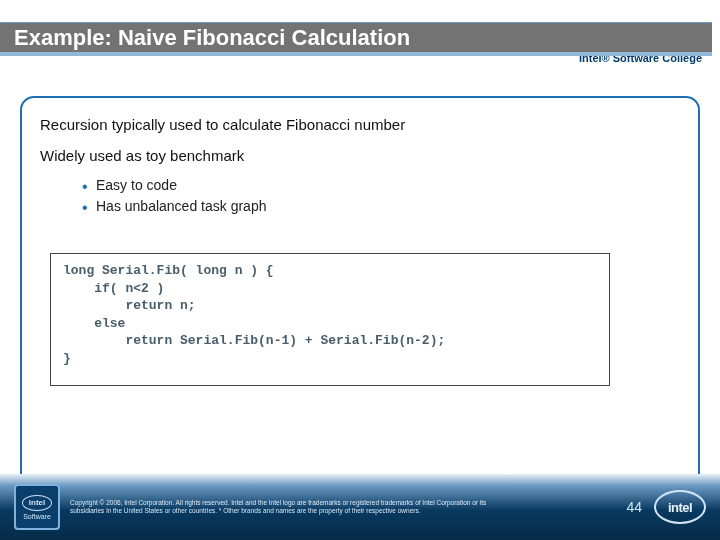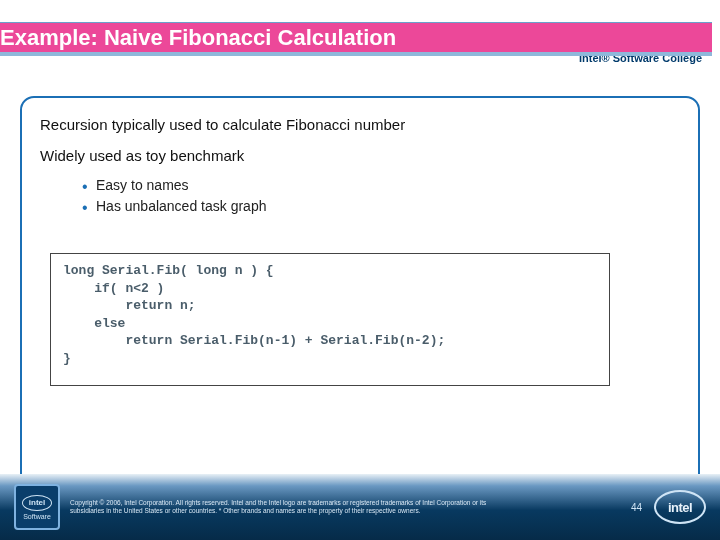--- a/index.html
+++ b/index.html
@@ -23,25 +23,26 @@
     font-weight: bold;
     color: #003a6b;
     margin-top: 46px;
   }
   .title-bar {
     position: absolute;
     left: 0;
     right: 8px;
     top: 22px;
     height: 34px;
-    background: #ec4899;
+    background: #737373;
     border-top: 1px solid #6aa0cc;
     border-bottom: 4px solid #8fb8da;
     display: flex;
     align-items: center;
+    padding-left: 14px;
   }
   .title-bar h1 {
     color: #fff;
     font-size: 22px;
     font-weight: bold;
   }
   .content-box {
     margin: 28px 20px 0 20px;
     border: 2px solid #1b6fb5;
     border-radius: 14px;
@@ -124,21 +125,21 @@
   }
   .copy {
     margin-left: 10px;
     color: #d9e8f5;
     font-size: 6.5px;
     line-height: 1.25;
     max-width: 420px;
   }
   .pagenum {
     color: #cfe4f5;
-    font-size: 10px;
+    font-size: 14px;
     margin-left: auto;
     margin-right: 12px;
   }
   .logo-right {
     width: 52px;
     height: 34px;
     border: 2px solid #cfe4f5;
     border-radius: 50%;
     display: flex;
     align-items: center;
@@ -163,21 +164,21 @@
   <div class="brand">Intel® Software College</div>
   <div class="title-bar">
     <h1>Example: Naive Fibonacci Calculation</h1>
   </div>
 </div>
 
 <div class="content-box">
   <p class="lead">Recursion typically used to calculate Fibonacci number</p>
   <p class="lead">Widely used as toy benchmark</p>
   <ul class="bullets">
-    <li>Easy to names</li>
+    <li>Easy to code</li>
     <li>Has unbalanced task graph</li>
   </ul>
   <div class="code-box">long Serial.Fib( long n ) {
     if( n&lt;2 )
         return n;
     else
         return Serial.Fib(n-1) + Serial.Fib(n-2);
 }</div>
 </div>
 

